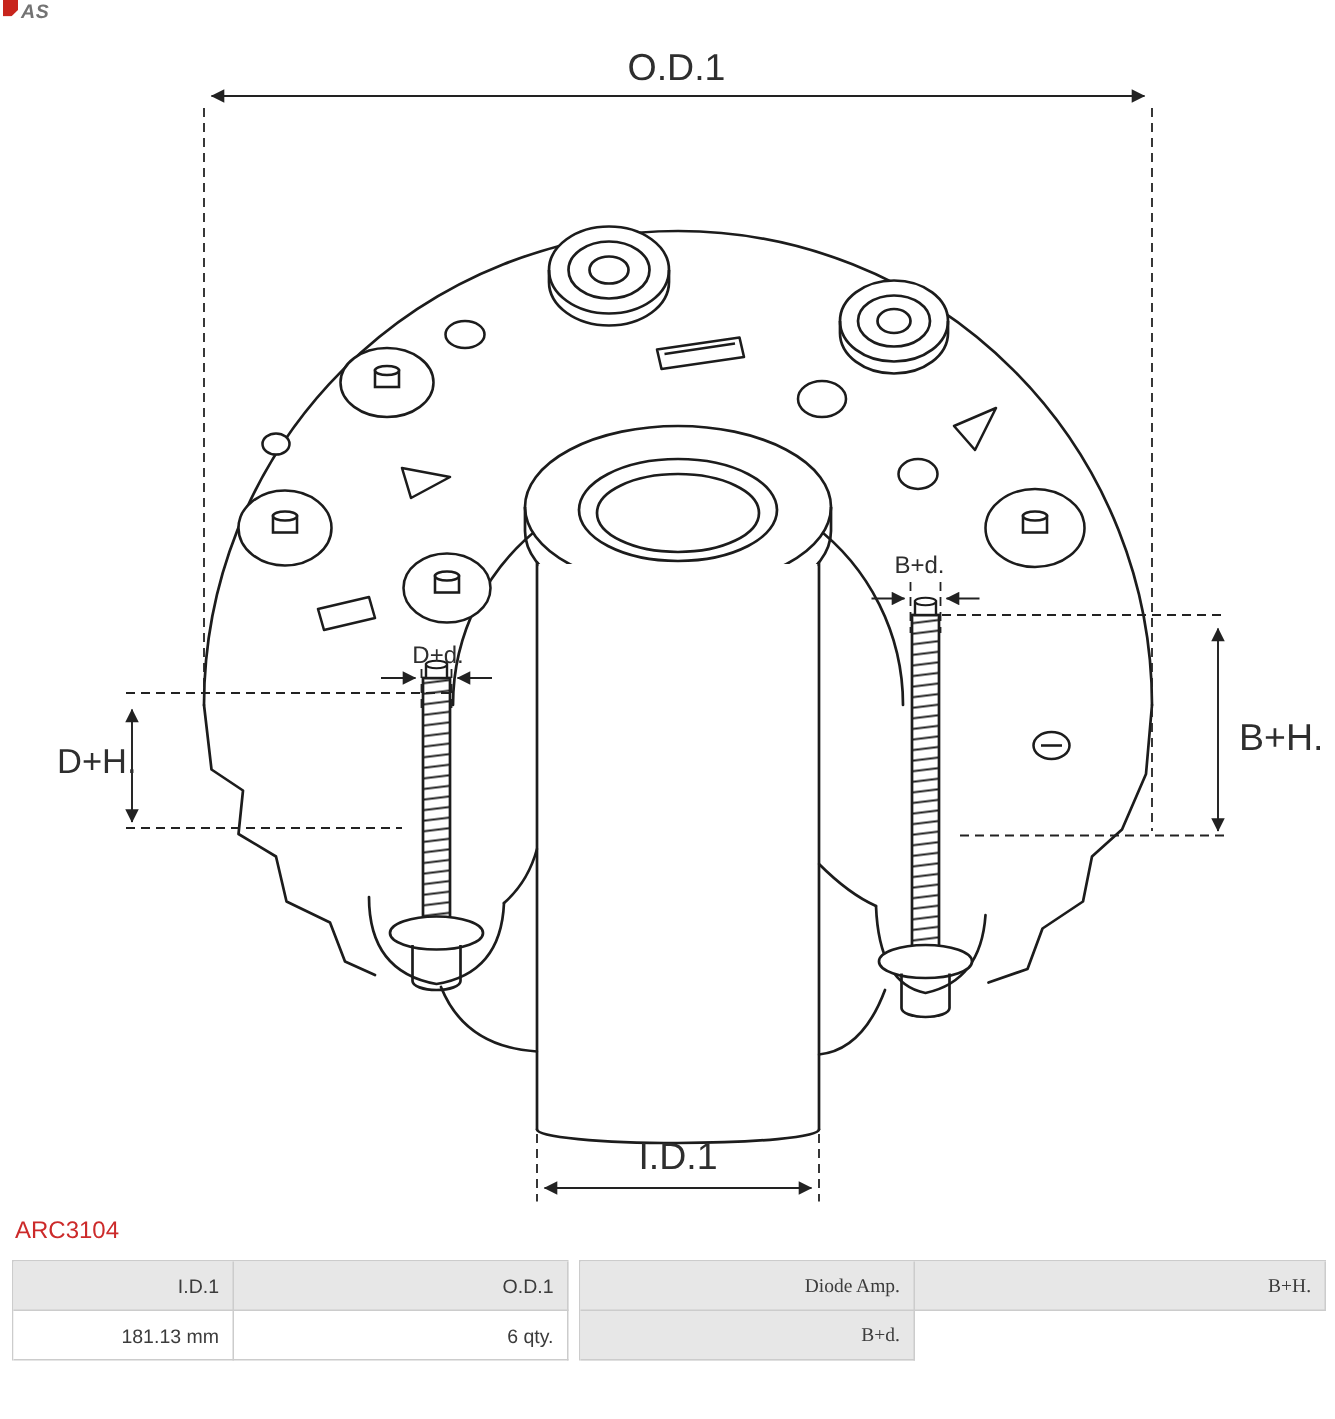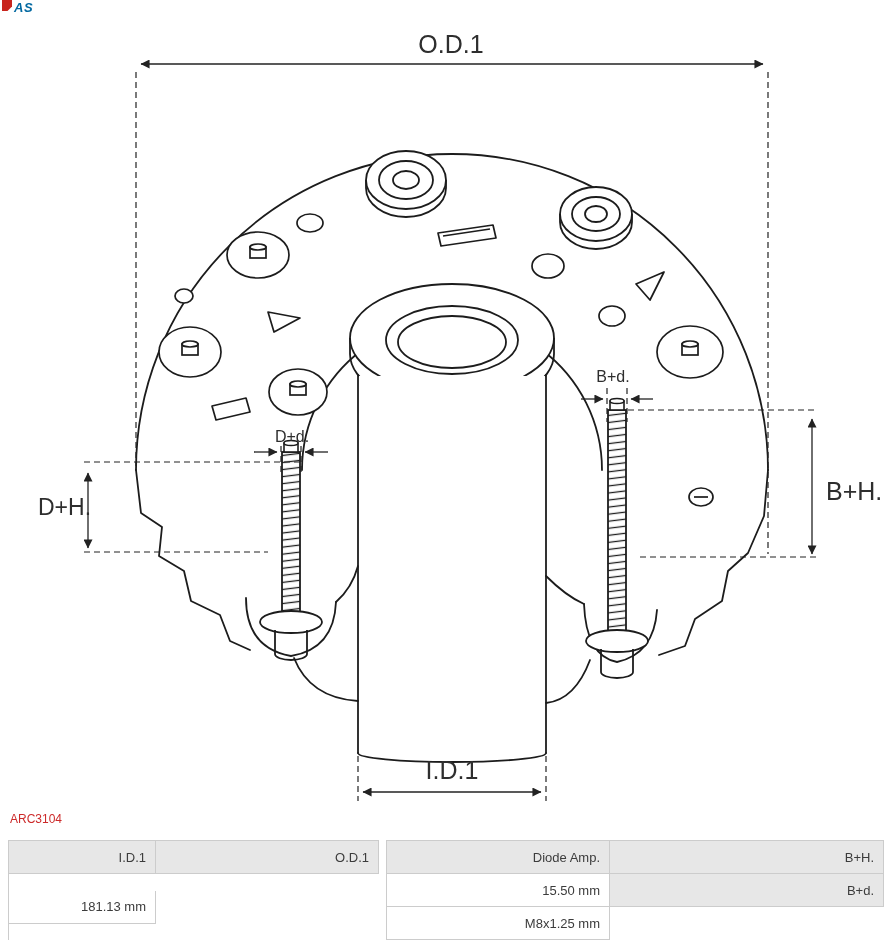--- a/index.html
+++ b/index.html
@@ -1,31 +1,31 @@
 <!DOCTYPE html>
 <html><head>
 <meta charset="utf-8">
 <style>
   * { margin:0; padding:0; box-sizing:border-box; }
   body { background:#ffffff; font-family:"Liberation Sans", sans-serif; }
   .page { position:relative; width:890px; height:946px; background:#fff; overflow:hidden; }
 
   .logo { position:absolute; top:0; left:2px; height:16px; display:flex; align-items:flex-start; }
   .logo .mark { width:10px; height:11px; background:#c8251d; display:inline-block; margin-right:2px; clip-path:polygon(0 0,100% 0,100% 60%,55% 100%,0 100%); }
-  .logo .txt { color:#0369a1; font-weight:bold; font-style:italic; font-size:13px; letter-spacing:0.5px; }
+  .logo .txt { color:#737373; font-weight:bold; font-style:italic; font-size:13px; letter-spacing:0.5px; }
 
   .drawing-svg { position:absolute; top:0; left:0; }
   .drawing-svg text { font-family:"Liberation Sans", sans-serif; fill:#2e2e2e; }
 
-  .part-number { position:absolute; left:10px; top:812px; font-size:12px; color:#cc2a2a; }
+  .part-number { position:absolute; left:10px; top:812px; font-size:16px; color:#cc2a2a; }
 
   .spec-wrap { position:absolute; left:8px; top:840px; display:flex; gap:7px; }
   .spec { display:grid; border-top:1px solid #cccccc; border-left:1px solid #cccccc; }
   .spec-left  { grid-template-columns:147px 223px; }
-  .spec-right { grid-template-columns:223px 274px; }
+  .spec-right { grid-template-columns:223px 274px;font-family:Liberation Serif, serif; }
   .spec .cell { border-right:1px solid #cccccc; border-bottom:1px solid #cccccc; height:33px;
                 display:flex; align-items:center; justify-content:flex-end; padding:0 9px;
                 font-size:13px; color:#3c3c3c; background:#fff; }
   .spec .lab { background:#e7e7e7; }
 </style>
 </head>
 <body>
 
 <div class="page">
 
@@ -189,23 +189,22 @@
     </g>
   </svg>
 
   <div class="part-number">ARC3104</div>
 
   <div class="spec-wrap">
     <div class="spec spec-left">
       <div class="cell lab">I.D.1</div>
       <div class="cell lab">O.D.1</div>
       <div class="cell">181.13 mm</div>
+      <div class="cell">6 qty.</div>
     </div>
     <div class="spec spec-right">
       <div class="cell lab">Diode Amp.</div>
       <div class="cell lab">B+H.</div>
-      <div class="cell">15.50 mm</div>
       <div class="cell lab">B+d.</div>
-      <div class="cell">M8x1.25 mm</div>
     </div>
   </div>
 
 </div>
 
 </body></html>

